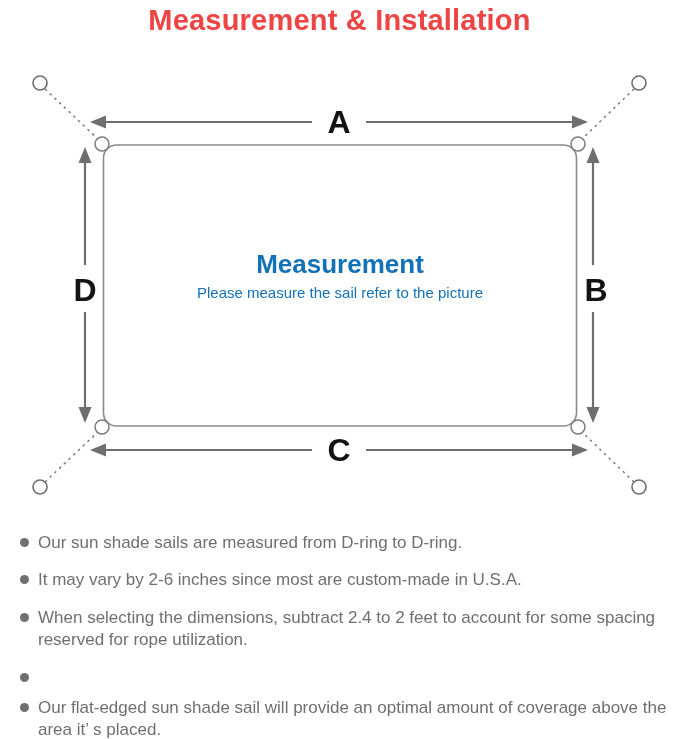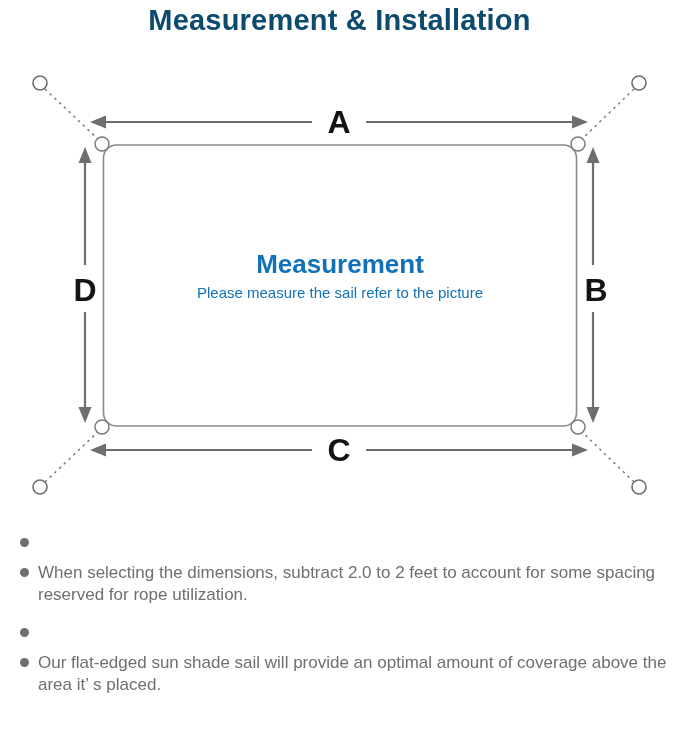--- a/index.html
+++ b/index.html
@@ -5,21 +5,21 @@
   html,body{margin:0;padding:0;background:#ffffff;}
   body{
     width:679px;height:739px;overflow:hidden;
     font-family:"Liberation Sans",sans-serif;
     -webkit-font-smoothing:antialiased;
   }
   .page{width:679px;height:739px;position:relative;background:#fff;}
   h1.title{
     margin:0;padding-top:2px;height:38px;line-height:36px;
     text-align:center;font-size:29px;font-weight:bold;
-    color:#0c4a6e;letter-spacing:0.2px;
+    color:#ef4444;letter-spacing:0.2px;
   }
   .diagram{width:679px;height:470px;position:relative;}
   .diagram svg{display:block;}
   svg text{font-family:"Liberation Sans",sans-serif;}
   .dim-label{font-size:32px;font-weight:bold;fill:#141414;}
   .center-title{font-size:26px;font-weight:bold;fill:#1272b8;}
   .center-sub{font-size:15px;fill:#1272b8;}
   ul.notes{
     list-style:none;margin:22px 0 0 0;padding:0 8px 0 20px;
   }
@@ -85,24 +85,29 @@
       <text class="dim-label" x="596" y="296" text-anchor="middle">B</text>
 
       <text class="center-title" x="340" y="268" text-anchor="middle">Measurement</text>
       <text class="center-sub" x="340" y="293" text-anchor="middle">Please measure the sail refer to the picture</text>
     </svg>
   </div>
 
   <ul class="notes">
       <li>
         <span class="dot"></span>
+        <span class="note-text">Our sun shade sails are measured from D-ring to D-ring.</span>
       </li>
       <li>
         <span class="dot"></span>
-        <span class="note-text">When selecting the dimensions, subtract 2.0 to 2 feet to account for some spacing reserved for rope utilization.</span>
+        <span class="note-text">It may vary by 2-6 inches since most are custom-made in U.S.A.</span>
+      </li>
+      <li>
+        <span class="dot"></span>
+        <span class="note-text">When selecting the dimensions, subtract 2.4 to 2 feet to account for some spacing reserved for rope utilization.</span>
       </li>
       <li>
         <span class="dot"></span>
       </li>
       <li>
         <span class="dot"></span>
         <span class="note-text">Our flat-edged sun shade sail will provide an optimal amount of coverage above the area it’ s placed.</span>
       </li>
     </ul>
 

